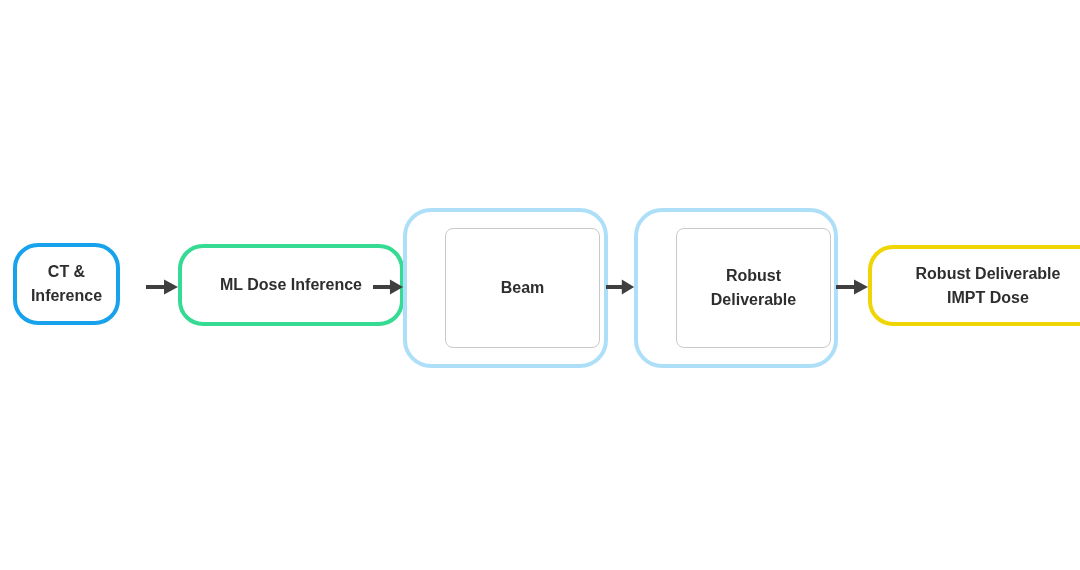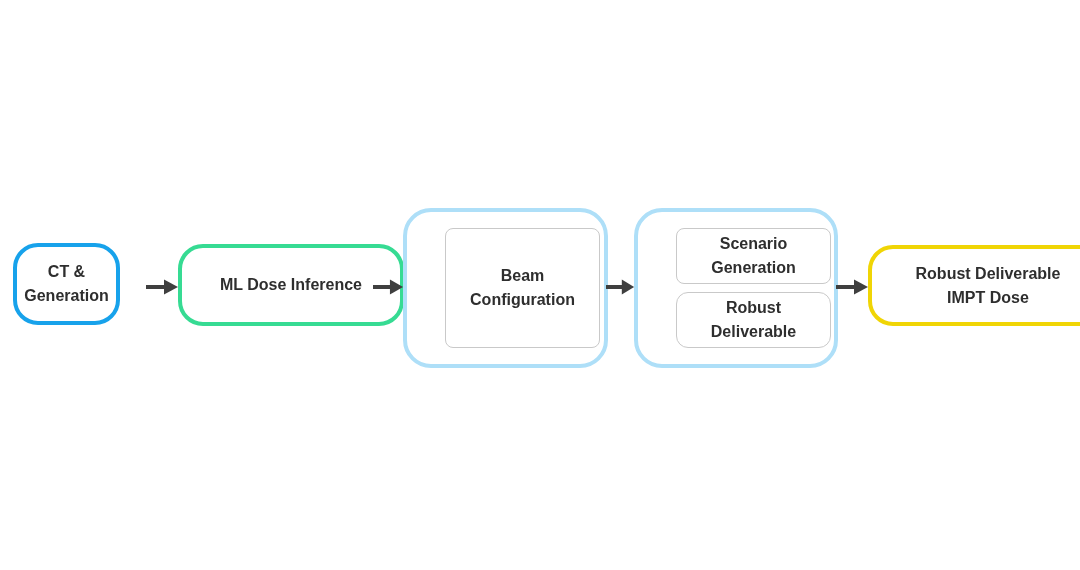--- a/index.html
+++ b/index.html
@@ -69,21 +69,21 @@
   }
   .arrow svg { display: block; width: 100%; height: 100%; }
 </style>
 </head>
 <body>
 
 <div class="stage" style="background: rgb(255, 255, 255);">
 
   <div class="node" style="left: 13px; top: 243px; width: 107px; height: 82px; border-color: rgb(23, 162, 235);">
     <span class="line">CT &amp;</span>
-    <span class="line">Generation</span>
+    <span class="line">Inference</span>
   </div>
 
   <span class="arrow" style="left: 146px; top: 278px; width: 33px; color: rgb(63, 63, 63);">
     <svg viewBox="0 0 33 18" preserveAspectRatio="none" aria-hidden="true">
       <rect x="0" y="7" width="20" height="4" fill="currentColor"></rect>
       <polygon points="18,1.5 18,16.5 32,9" fill="currentColor"></polygon>
     </svg>
   </span>
 
   <div class="node" style="left: 178px; top: 244px; width: 226px; height: 82px; border-color: rgb(54, 219, 147);">
@@ -93,37 +93,32 @@
   <span class="arrow" style="left: 373px; top: 278px; width: 31px; color: rgb(63, 63, 63);">
     <svg viewBox="0 0 33 18" preserveAspectRatio="none" aria-hidden="true">
       <rect x="0" y="7" width="20" height="4" fill="currentColor"></rect>
       <polygon points="18,1.5 18,16.5 32,9" fill="currentColor"></polygon>
     </svg>
   </span>
 
   <div class="group" style="left: 403px; top: 208px; width: 205px; height: 160px; border-color: rgb(174, 223, 248);">
     <div class="inner-box" style="border-color: rgb(201, 201, 201);">
       <span class="line">Beam</span>
-      <span class="line">Configuration</span>
     </div>
   </div>
 
   <span class="arrow" style="left: 606px; top: 278px; width: 29px; color: rgb(63, 63, 63);">
     <svg viewBox="0 0 33 18" preserveAspectRatio="none" aria-hidden="true">
       <rect x="0" y="7" width="20" height="4" fill="currentColor"></rect>
       <polygon points="18,1.5 18,16.5 32,9" fill="currentColor"></polygon>
     </svg>
   </span>
 
   <div class="group" style="left: 634px; top: 208px; width: 204px; height: 160px; border-color: rgb(174, 223, 248);">
     <div class="inner-box" style="border-color: rgb(201, 201, 201);">
-      <span class="line">Scenario</span>
-      <span class="line">Generation</span>
-    </div>
-    <div class="inner-box" style="border-color: rgb(201, 201, 201); border-radius: 12px;">
       <span class="line">Robust</span>
       <span class="line">Deliverable</span>
     </div>
   </div>
 
   <span class="arrow" style="left: 836px; top: 278px; width: 33px; color: rgb(63, 63, 63);">
     <svg viewBox="0 0 33 18" preserveAspectRatio="none" aria-hidden="true">
       <rect x="0" y="7" width="20" height="4" fill="currentColor"></rect>
       <polygon points="18,1.5 18,16.5 32,9" fill="currentColor"></polygon>
     </svg>

